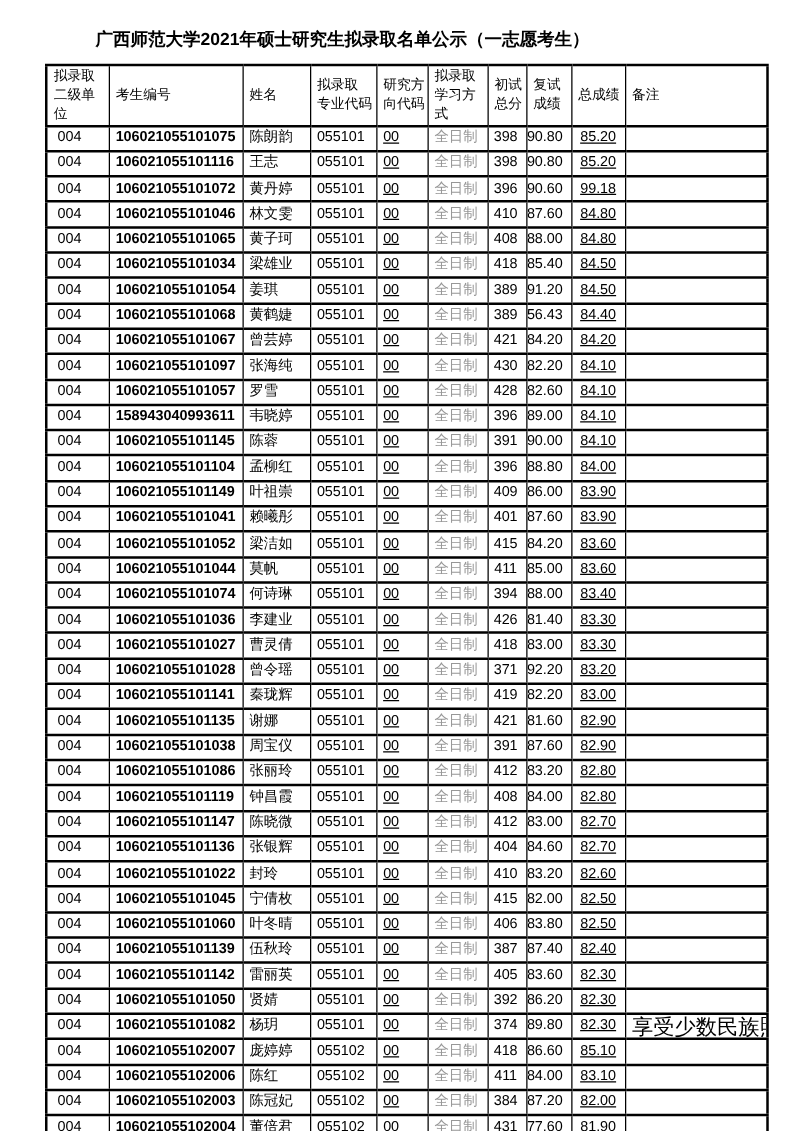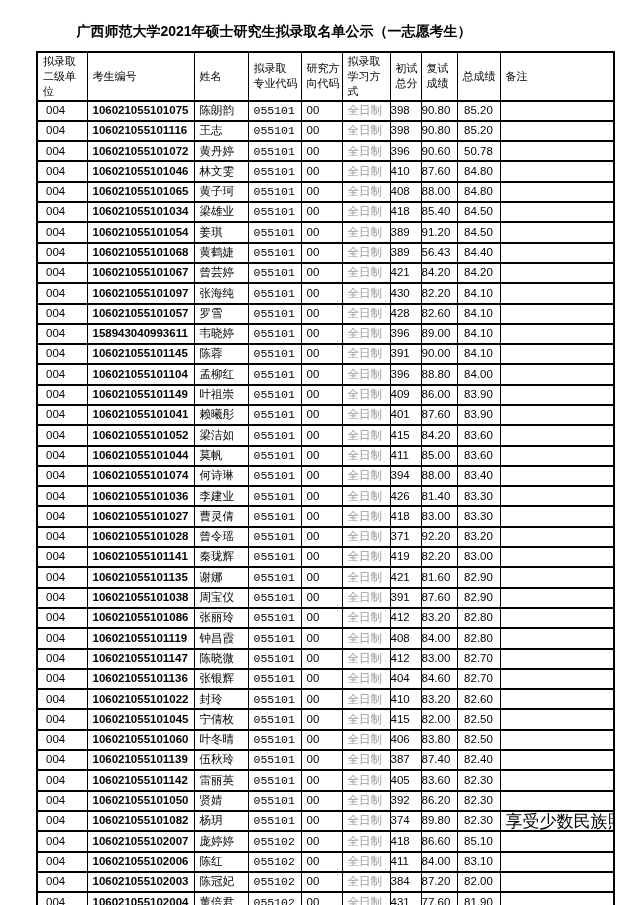--- a/index.html
+++ b/index.html
@@ -42,26 +42,26 @@
   }
   
   col.w0{width:50px}  col.w1{width:107px} col.w2{width:54px}
   col.w3{width:53px}  col.w4{width:41px}  col.w5{width:48px}
   col.w6{width:31px}  col.w7{width:36px}  col.w8{width:43px}
   col.w9{width:114px}
   
   td.c0{text-align:left;padding-left:8px;margin-left:28px;}
   td.c1{text-align:left;padding-left:5px;font-weight:bold;}
   td.c2{text-align:left;padding-left:5px;}
-  td.c3{text-align:left;padding-left:5px;font-family:Liberation Mono, monospace;}
-  td.c4{text-align:left;padding-left:5px;}
+  td.c3{text-align:left;padding-left:5px;}
+  td.c4{text-align:left;padding-left:5px;text-decoration:underline;}
   td.c5{text-align:left;padding-left:5px;color:#979797;margin-left:40px;}
-  td.c6{text-align:left;padding-right:2px;}
+  td.c6{text-align:center;padding-right:2px;}
   td.c7{text-align:left;padding-right:3px;}
-  td.c8{text-align:center;}
+  td.c8{text-align:center;text-decoration:underline;}
   td.c9{text-align:left;padding-left:5px;font-size:17px;}
 </style>
 </head>
 <body>
 
 <div class="page">
 
   <h1 class="title">广西师范大学2021年硕士研究生拟录取名单公示（一志愿考生）</h1>
 
   <table class="admission">
@@ -124,21 +124,21 @@
         </tr>
         <tr>
           <td class="c0">004</td>
           <td class="c1">106021055101072</td>
           <td class="c2">黄丹婷</td>
           <td class="c3">055101</td>
           <td class="c4">00</td>
           <td class="c5">全日制</td>
           <td class="c6">396</td>
           <td class="c7">90.60</td>
-          <td class="c8">50.78</td>
+          <td class="c8">99.18</td>
           <td class="c9"></td>
         </tr>
         <tr>
           <td class="c0">004</td>
           <td class="c1">106021055101046</td>
           <td class="c2">林文雯</td>
           <td class="c3">055101</td>
           <td class="c4">00</td>
           <td class="c5">全日制</td>
           <td class="c6">410</td>

